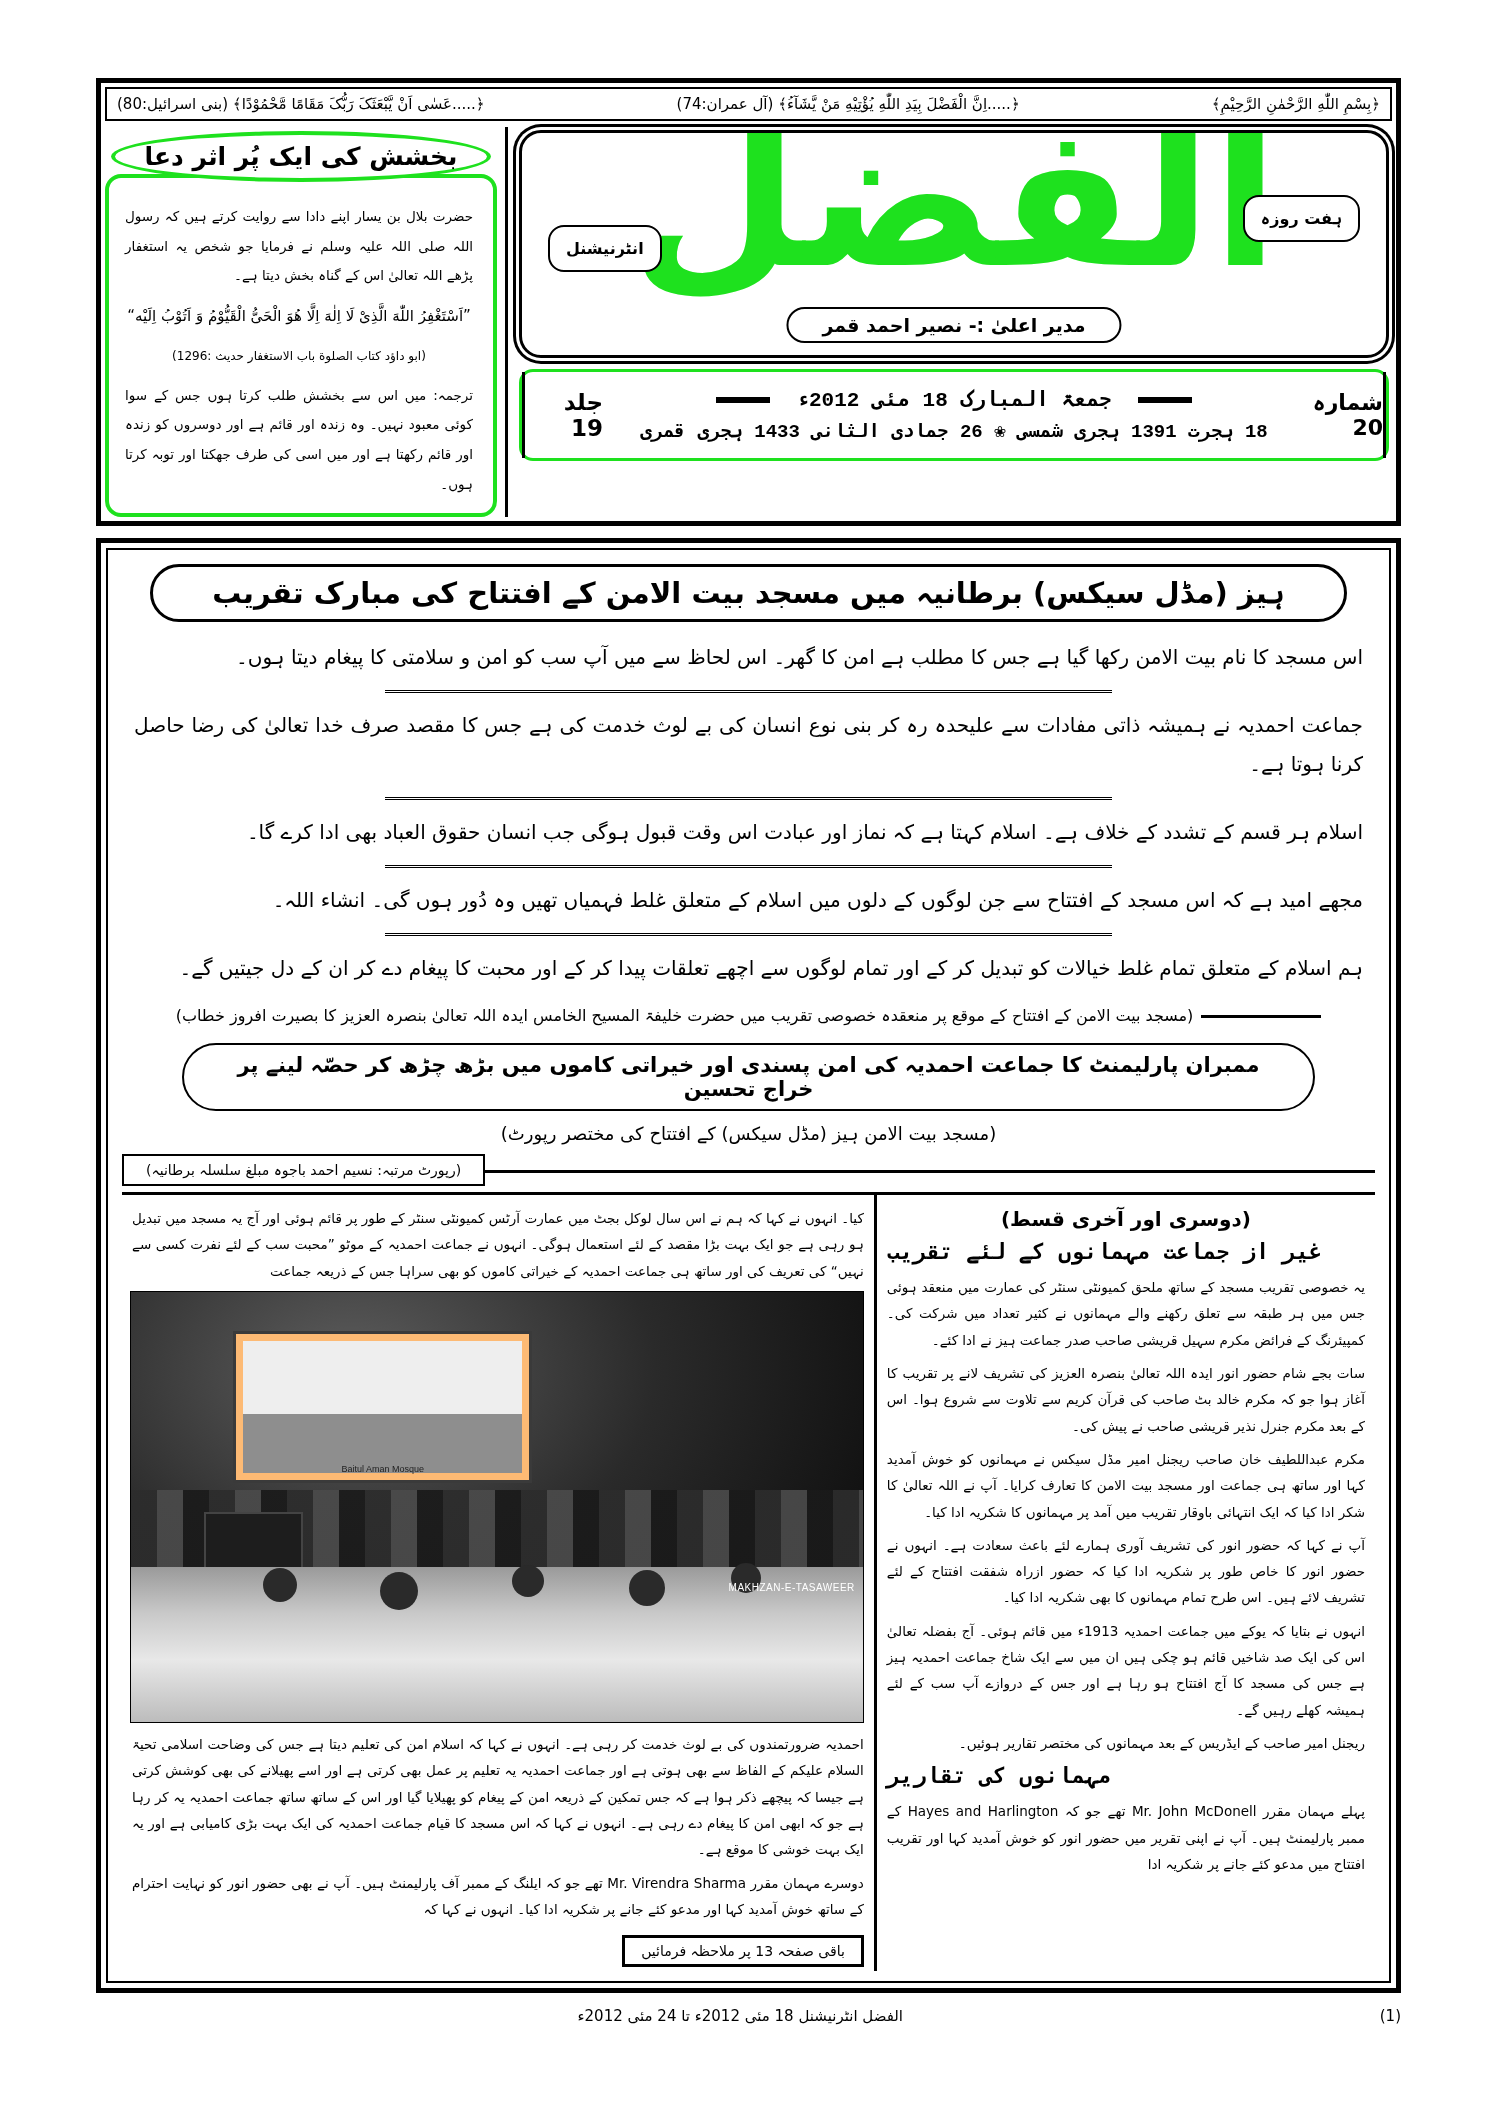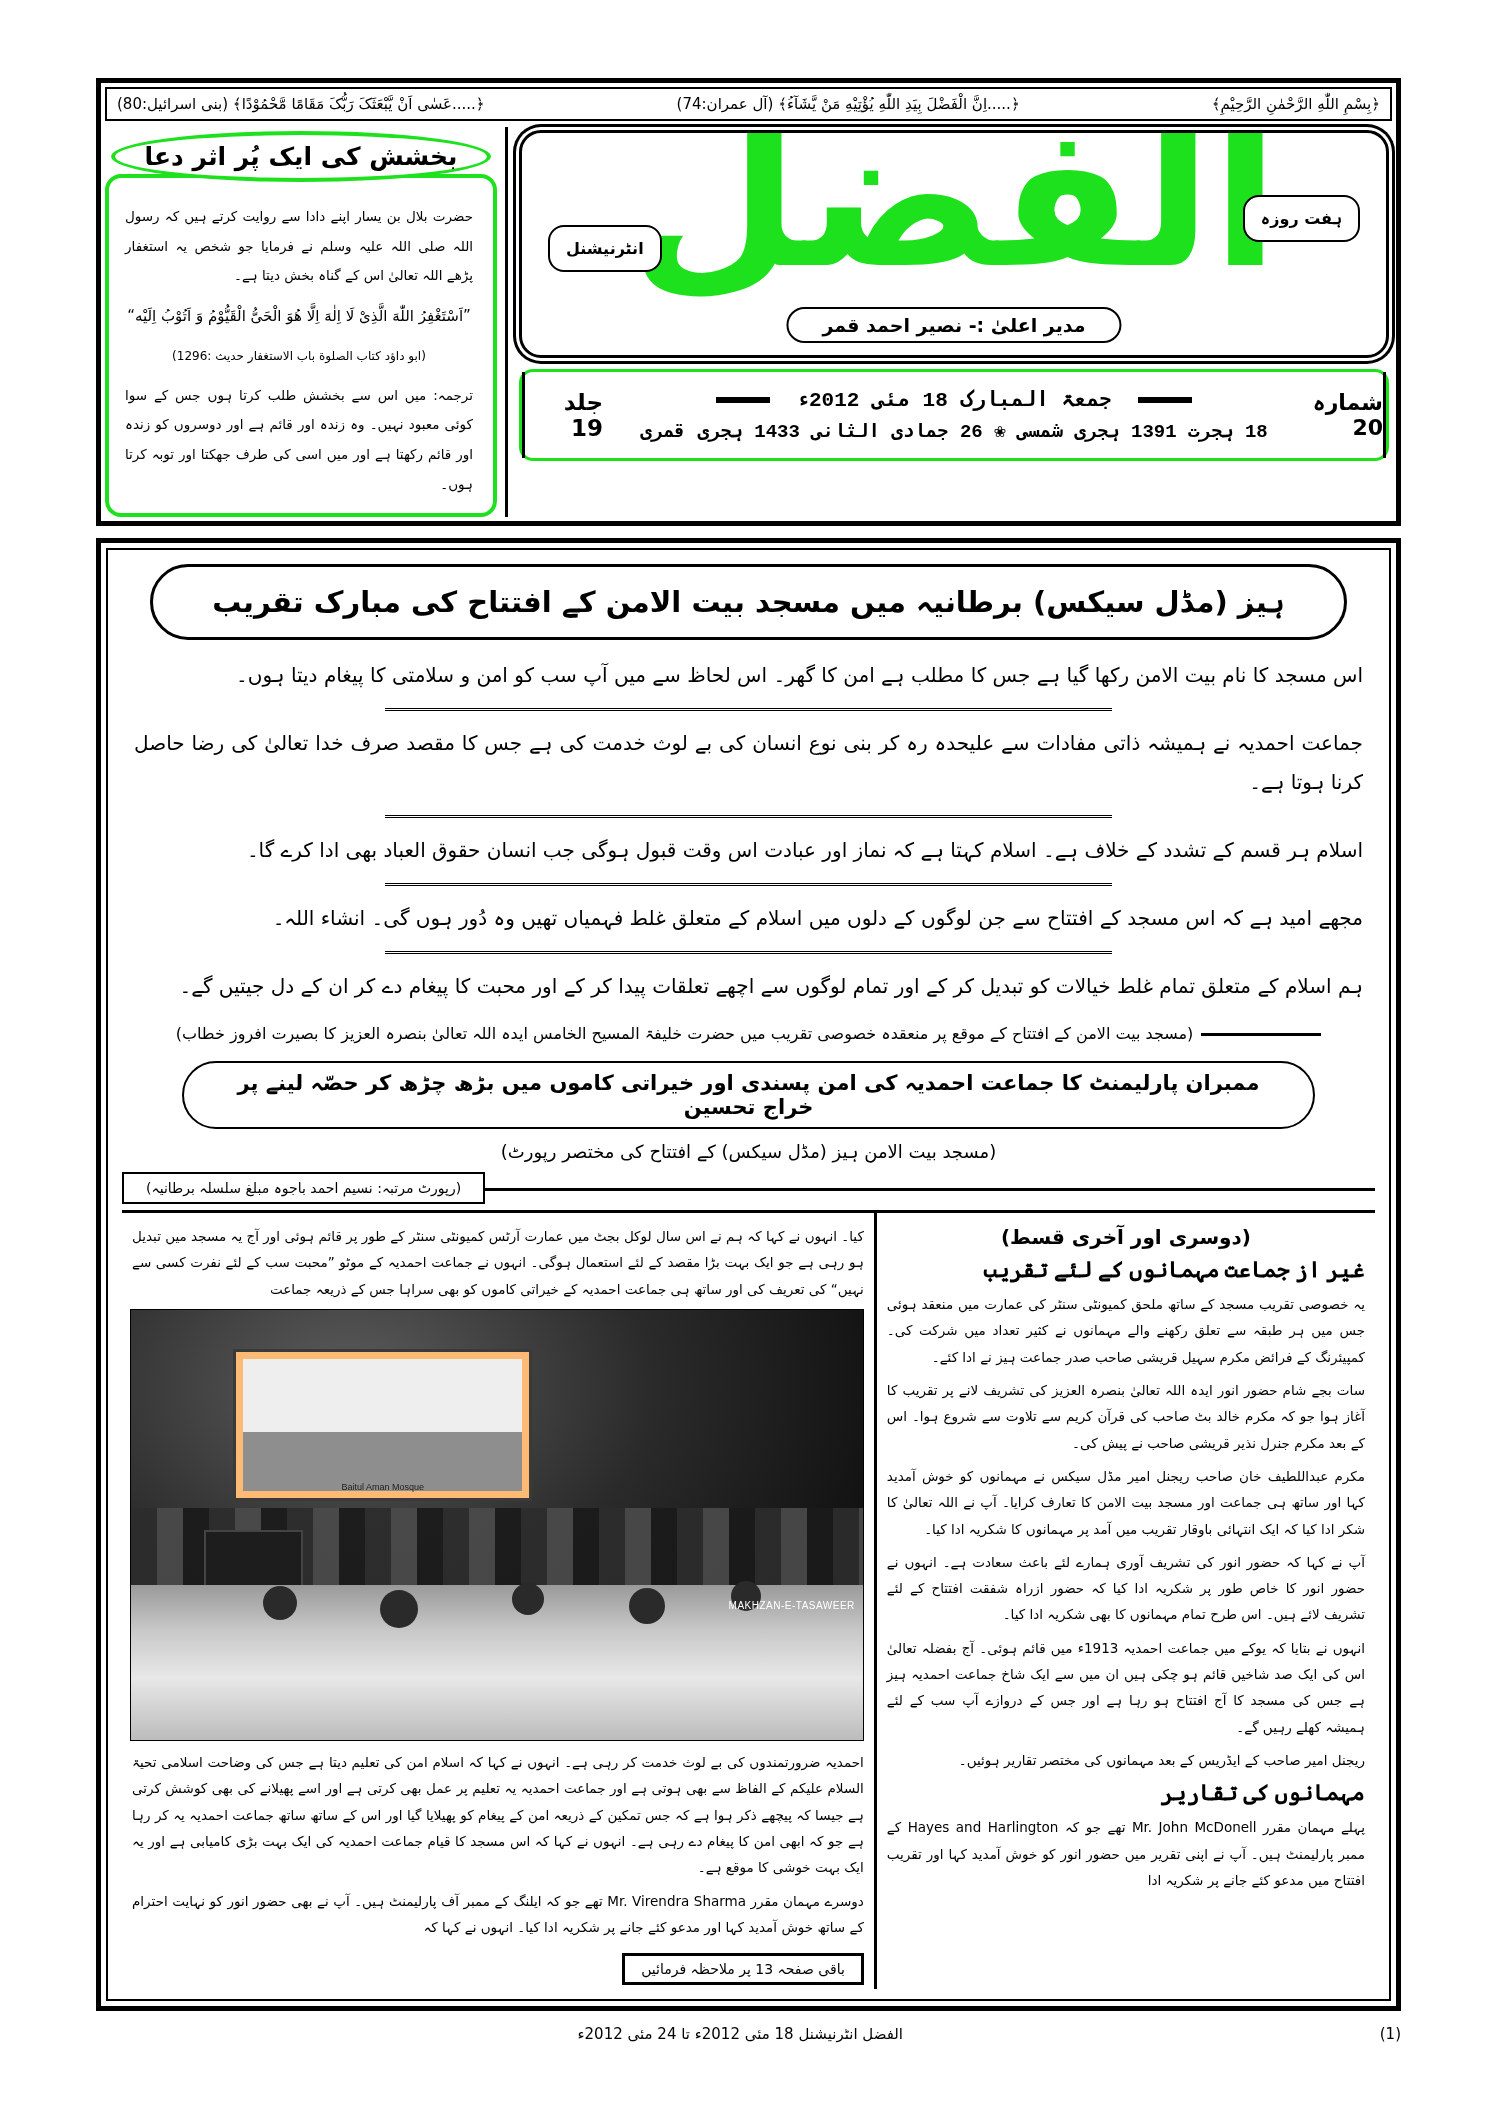--- a/index.html
+++ b/index.html
@@ -98,21 +98,21 @@
   .dua-trans{font-size:13.5px;line-height:2.2;text-align:justify;}
 
   
   .news-frame{
     border:5px solid #000;box-sizing:border-box;width:1305px;margin-top:12px;
     padding:5px;background:#fff;
   }
   .news-inner{border:2px solid #000;padding:14px 14px 10px 14px;}
   .headline-pill{
     border:3px solid #000;border-radius:40px;text-align:center;
-    font-size:29px;font-weight:700;padding:18px 30px;margin:0 28px 16px 28px;
+    font-size:29px;font-weight:700;padding:9px 30px;margin:0 28px 16px 28px;
     font-family:"DejaVu Sans","Liberation Sans",sans-serif;
   }
   .quote-line{
     font-size:20px;line-height:1.95;text-align:justify;padding:0 12px;
     font-family:"DejaVu Sans","Liberation Sans",sans-serif;
   }
   .rule{height:0;border-top:3px double #000;width:58%;margin:13px auto;}
   .attrib{
     font-size:16px;text-align:center;margin:14px 6px 12px 6px;line-height:1.8;
     font-family:"DejaVu Sans","Liberation Sans",sans-serif;
@@ -138,22 +138,22 @@
   
   .cols{display:flex;flex-direction:row;border-top:3px solid #000;}
   .col{padding:10px 10px 4px 10px;box-sizing:border-box;}
   .col-right{flex:0 0 40%;border-left:3px solid #000;}
   .col-left{flex:1 1 auto;}
   .kist{
     text-align:center;font-size:20px;font-weight:700;margin:2px 0 8px 0;
     font-family:"DejaVu Sans","Liberation Sans",sans-serif;
   }
   .sec-head{
-    text-align:right;font-size:22px;margin:6px 0 8px 0;font-weight:600;
-    font-family:Liberation Serif, serif;
+    text-align:left;font-size:22px;margin:6px 0 8px 0;font-weight:600;
+    font-family:Liberation Mono, monospace;
   }
   p.body{
     font-size:13.5px;line-height:1.95;text-align:justify;margin:0 0 7px 0;
     font-family:"DejaVu Sans","Liberation Sans",sans-serif;
   }
   .photo{
     width:100%;height:430px;background:#151515;position:relative;overflow:hidden;
     border:1px solid #000;margin:6px 0 8px 0;
   }
   .photo .sky{position:absolute;inset:0;background:

